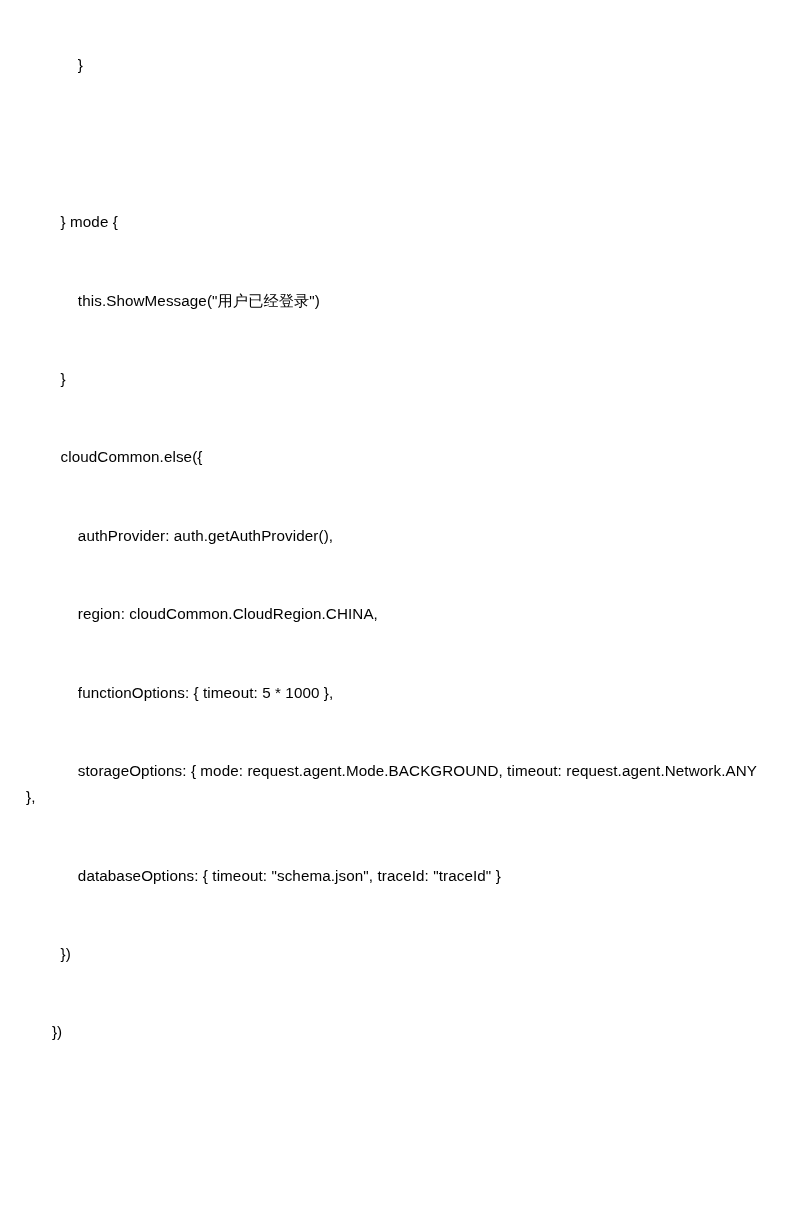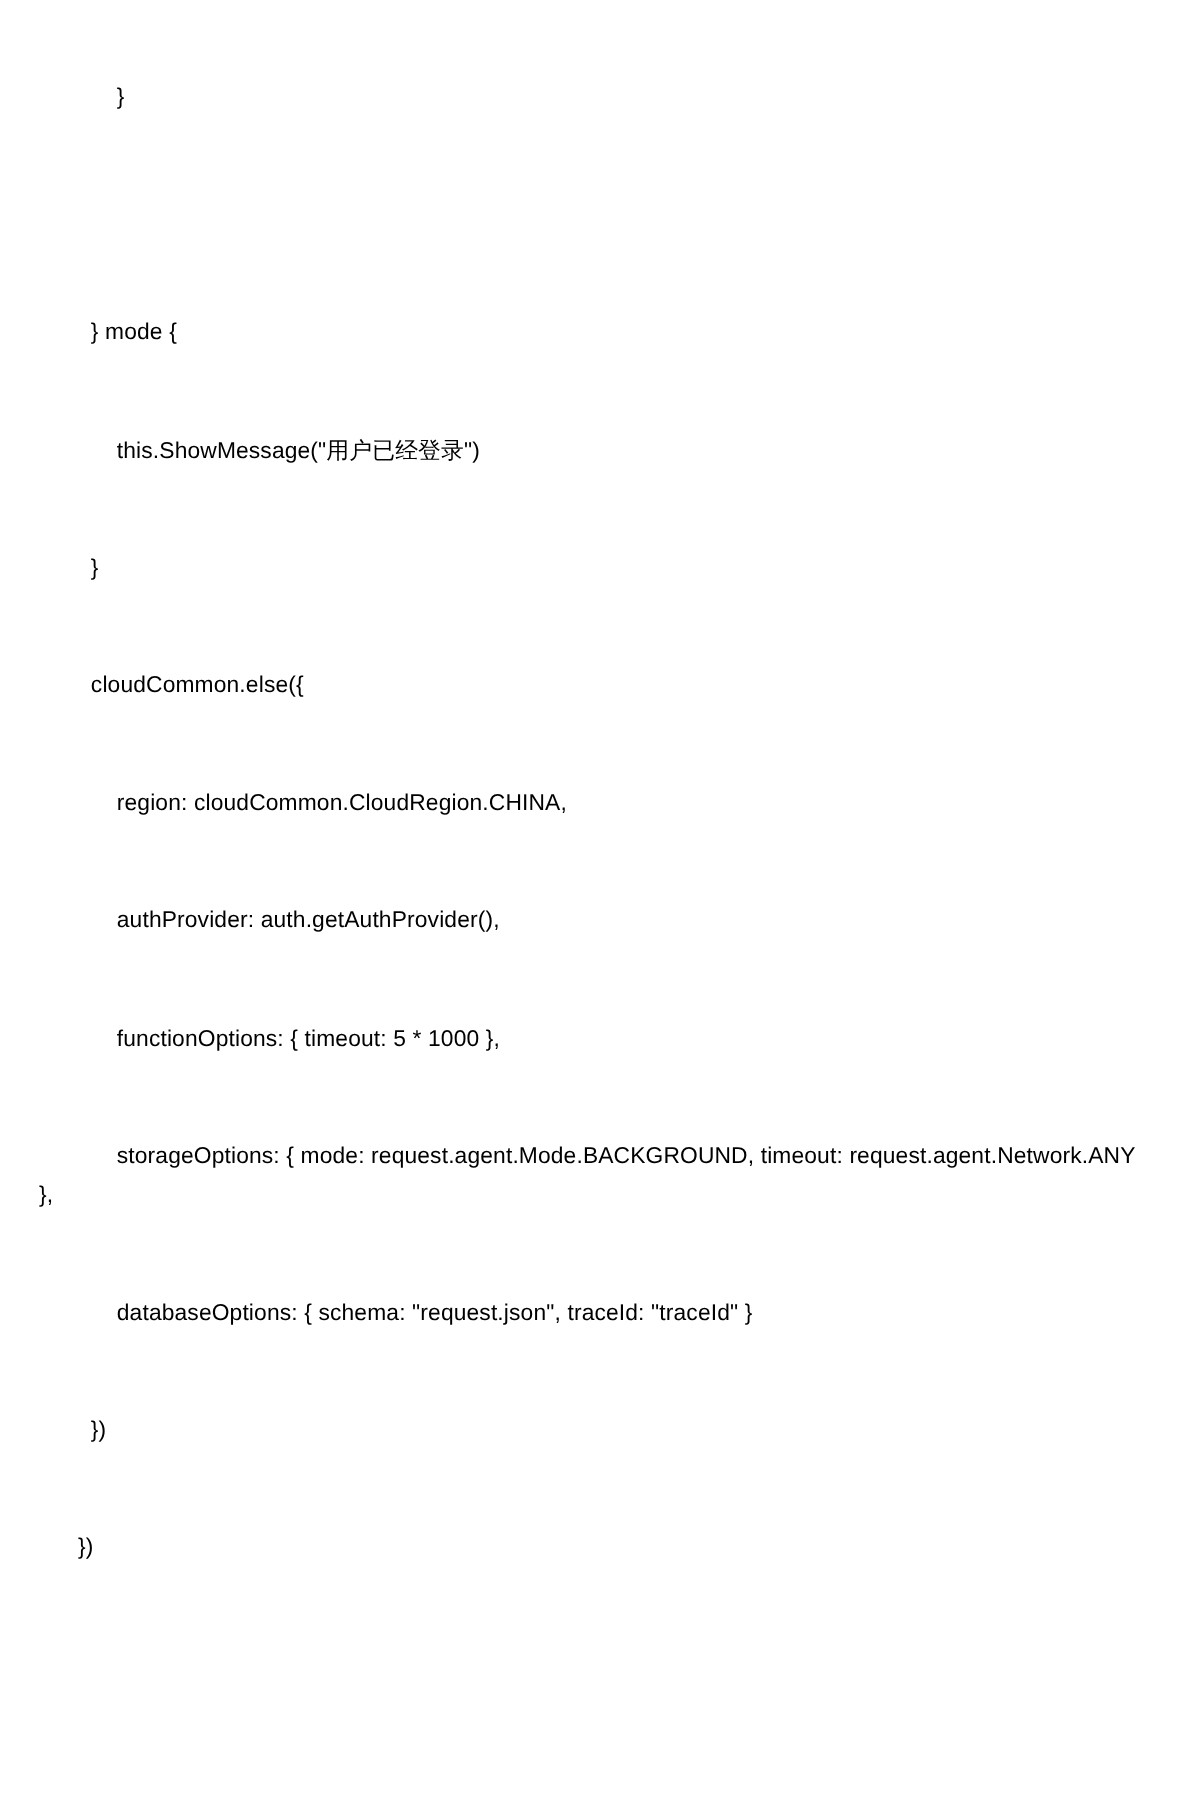--- a/index.html
+++ b/index.html
@@ -45,25 +45,25 @@
 
 <div class="page">
   <div class="spacer-top"></div>
   <div class="code-block">
     <div class="line">            }</div>
     <div class="line blank"></div>
     <div class="line">        } mode {</div>
     <div class="line">            this.ShowMessage("用户已经登录")</div>
     <div class="line">        }</div>
     <div class="line">        cloudCommon.else({</div>
+    <div class="line">            authProvider: auth.getAuthProvider(),</div>
     <div class="line">            region: cloudCommon.CloudRegion.CHINA,</div>
-    <div class="line">            authProvider: auth.getAuthProvider(),</div>
     <div class="line">            functionOptions: { timeout: 5 * 1000 },</div>
     <div class="line">            storageOptions: { mode: request.agent.Mode.BACKGROUND, timeout: request.agent.Network.ANY },</div>
-    <div class="line">            databaseOptions: { schema: "request.json", traceId: "traceId" }</div>
+    <div class="line">            databaseOptions: { timeout: "schema.json", traceId: "traceId" }</div>
     <div class="line">        })</div>
     <div class="line">      })</div>
     <div class="line blank"></div>
     
     
     
     
     
     
     

